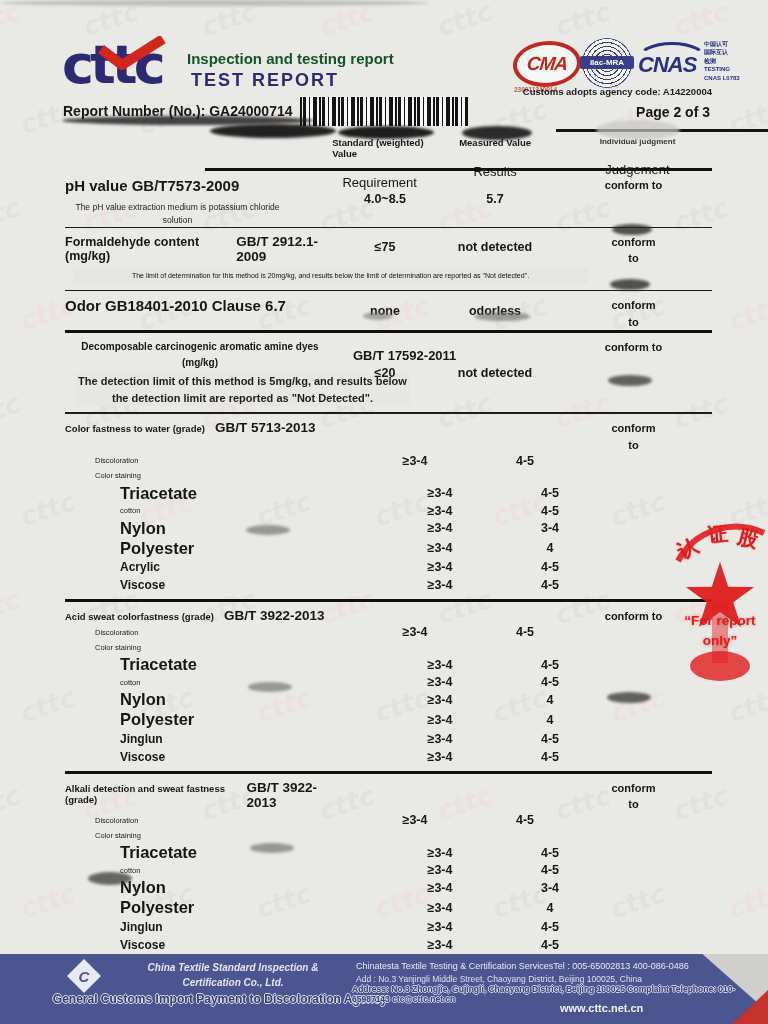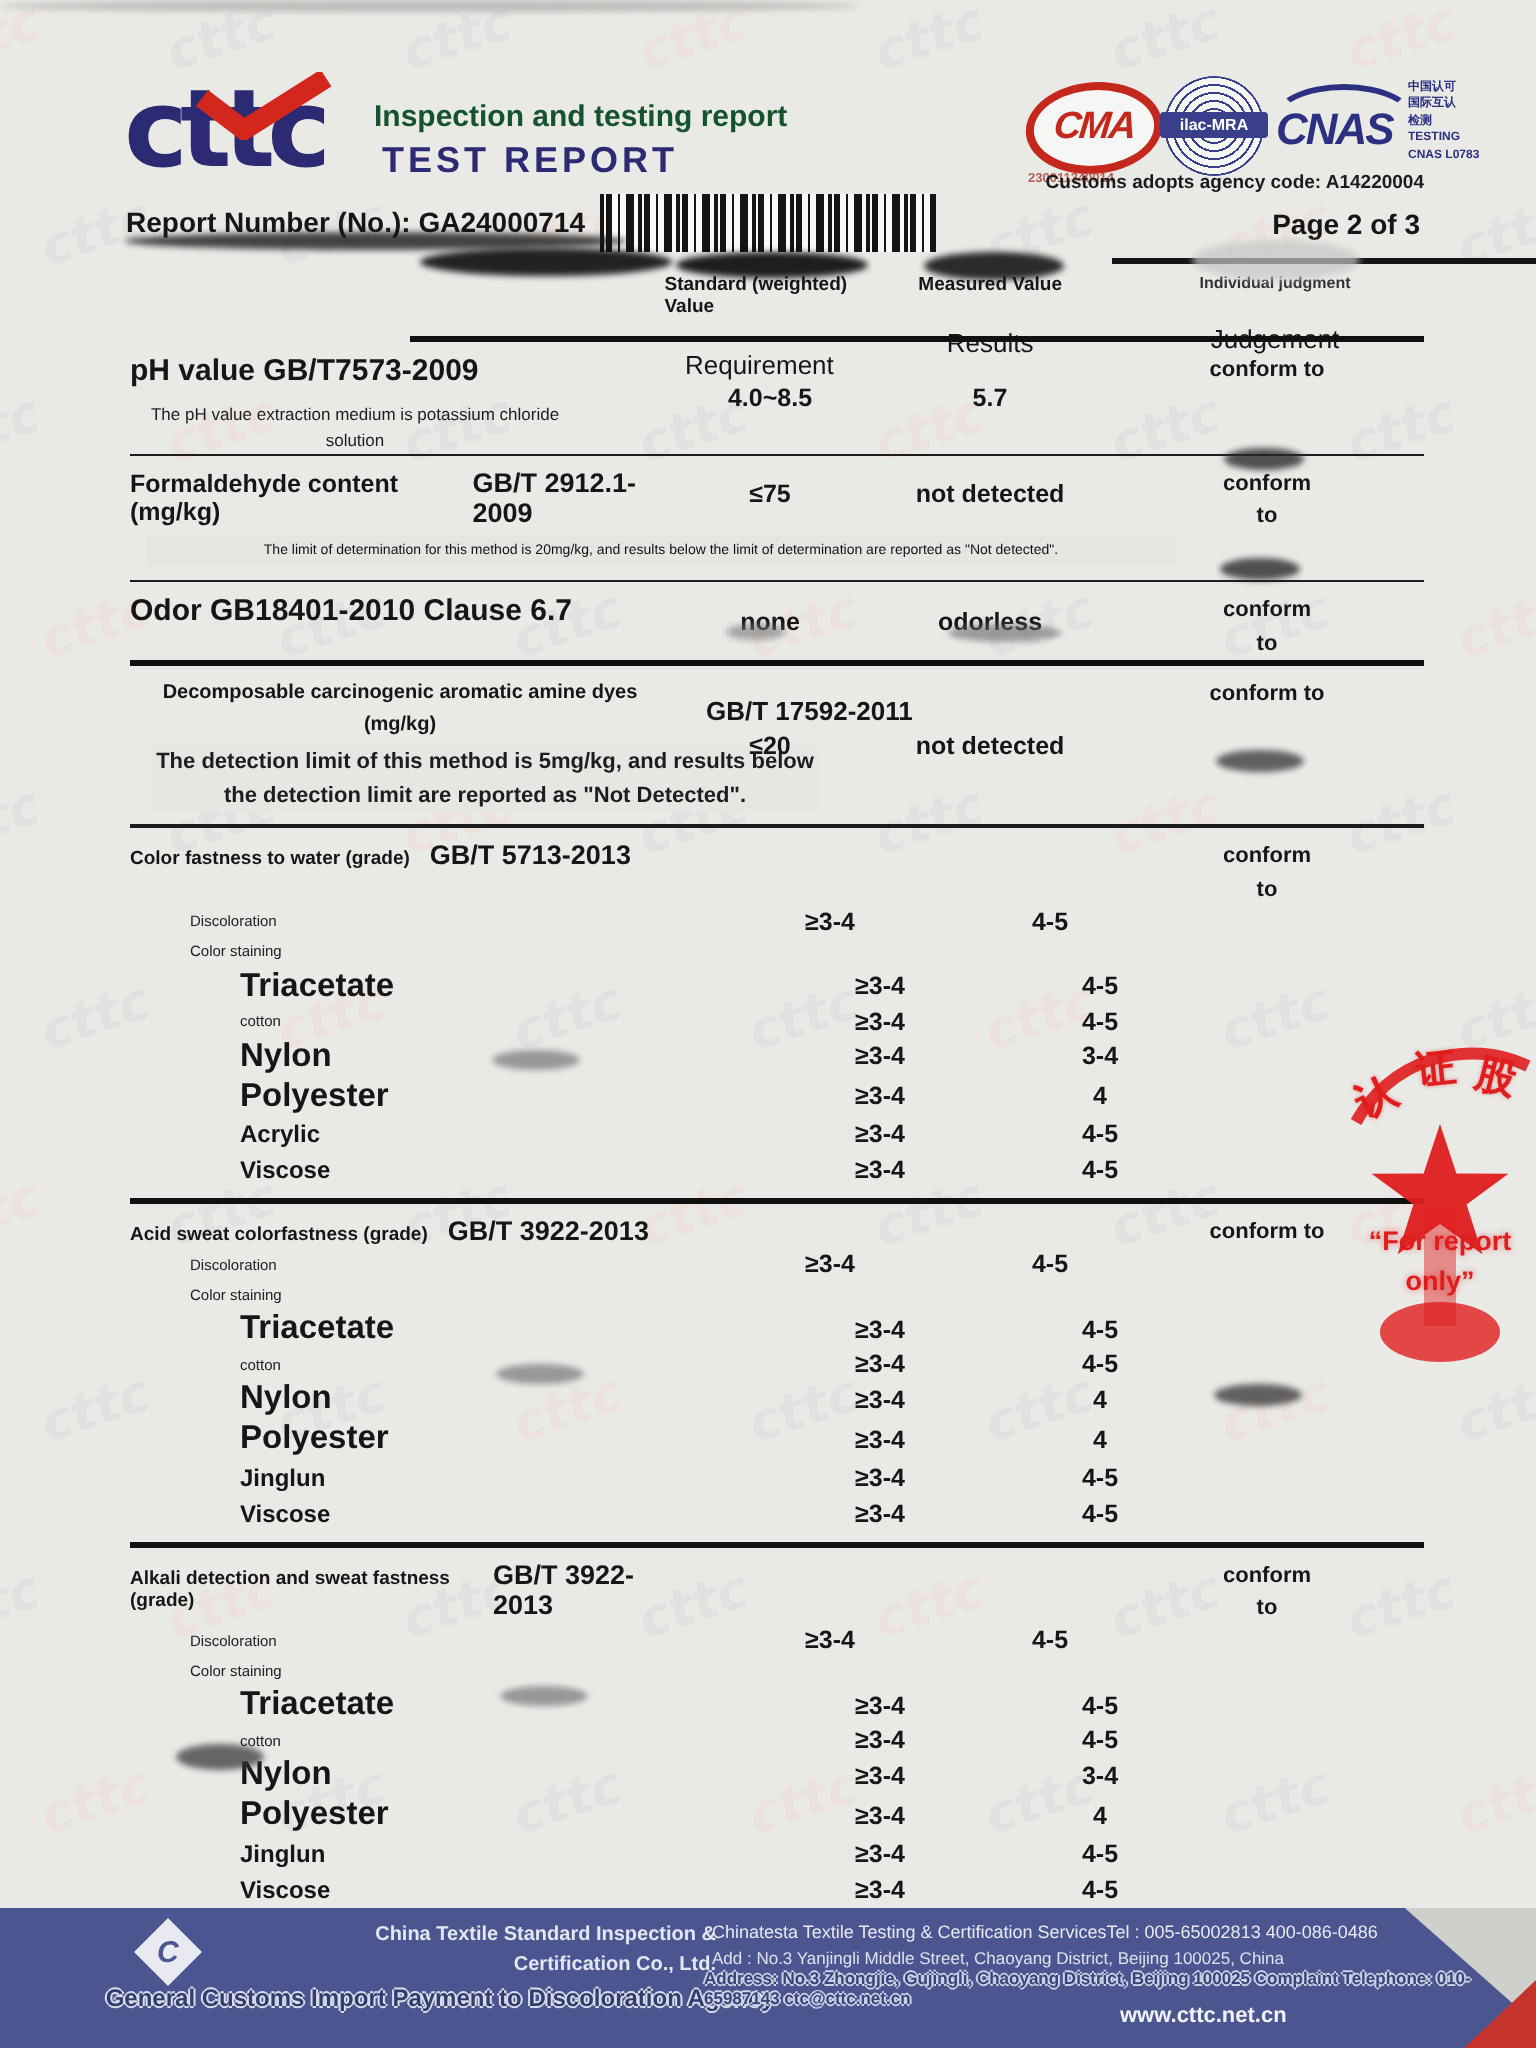--- a/index.html
+++ b/index.html
@@ -99,22 +99,22 @@
     font-size:13.5px;font-weight:bold;line-height:1.45;text-shadow:0 0 3px rgba(224,29,29,.5);}
   
   .footer{position:absolute;left:0;top:954px;width:768px;height:70px;background:#4b5590;}
   .f-notch{position:absolute;right:0;top:0;width:80px;height:58px;background:#cfcfcc;
     clip-path:polygon(100% 0,18% 0,100% 100%);}
   .f-red{position:absolute;right:0;bottom:0;width:36px;height:34px;background:#c4342c;
     clip-path:polygon(100% 0,0 100%,100% 100%);}
   .diamond{position:absolute;left:72px;top:10px;width:24px;height:24px;background:#e9e9f2;transform:rotate(45deg);
     display:flex;align-items:center;justify-content:center;}
   .diamond span{transform:rotate(-45deg);color:#4b5590;font-weight:bold;font-style:italic;font-size:15px;}
-  .f-company{position:absolute;left:108px;top:7px;width:250px;text-align:right;color:#e3e6f3;
-    font-size:10px;font-weight:bold;line-height:1.45;white-space:pre-line;}
+  .f-company{position:absolute;left:108px;top:7px;width:250px;text-align:center;color:#e3e6f3;
+    font-size:10px;font-weight:bold;line-height:1.45;white-space:pre-line;font-style:italic;}
   .f-agency{position:absolute;left:40px;top:37px;width:360px;text-align:center;color:#333c6e;
     font-size:12px;font-weight:bold;line-height:1.4;
     text-shadow:-1px 0 #d9ddeb,1px 0 #d9ddeb,0 -1px #d9ddeb,0 1px #d9ddeb;}
   .f-services{position:absolute;left:356px;top:7px;width:390px;color:#e8e9f4;font-size:9px;display:flex;}
   .f-address{position:absolute;left:356px;top:20px;width:390px;color:#dfe1ef;font-size:8.5px;}
   .f-stamp{position:absolute;left:352px;top:30px;width:400px;color:#39427a;font-size:8.5px;font-weight:bold;
     text-shadow:-1px 0 #ccd2e6,1px 0 #ccd2e6,0 -1px #ccd2e6,0 1px #ccd2e6;}
   .f-web{position:absolute;left:560px;top:48px;color:#f2f3f9;font-size:11px;font-weight:bold;}
   
   .artifact{position:absolute;border-radius:50%;filter:blur(1.5px);pointer-events:none;z-index:2;}

